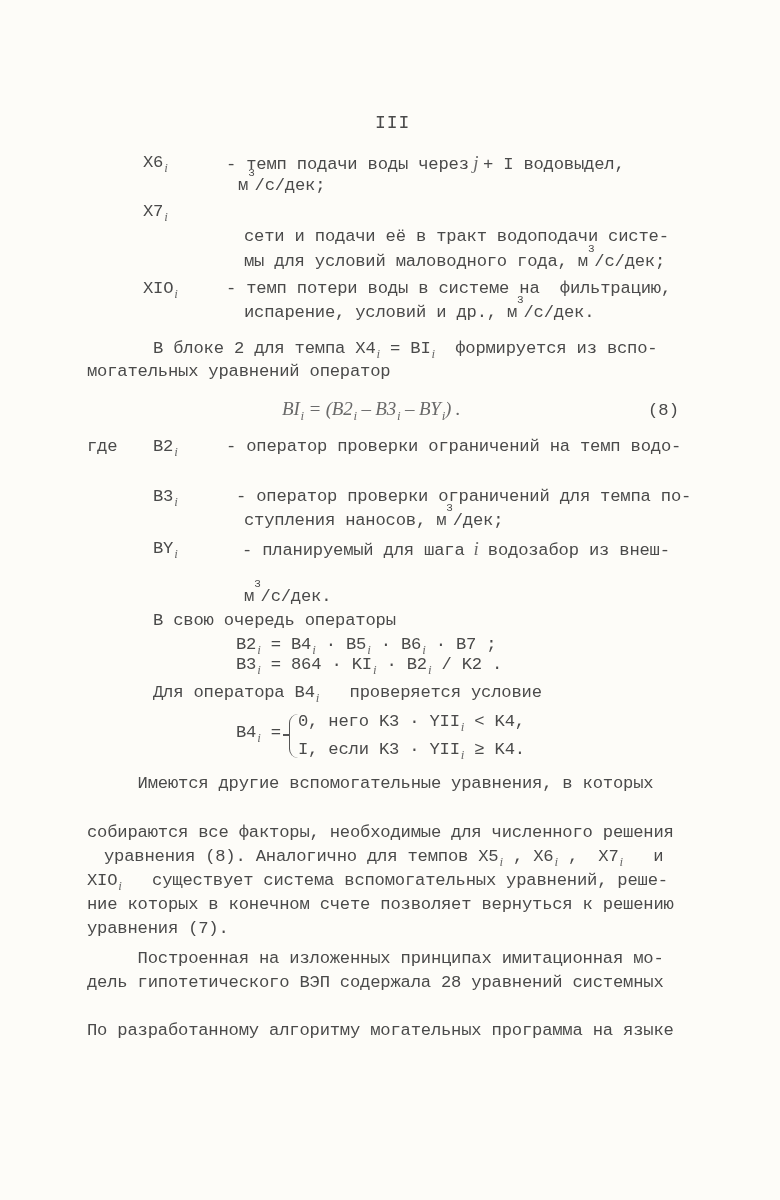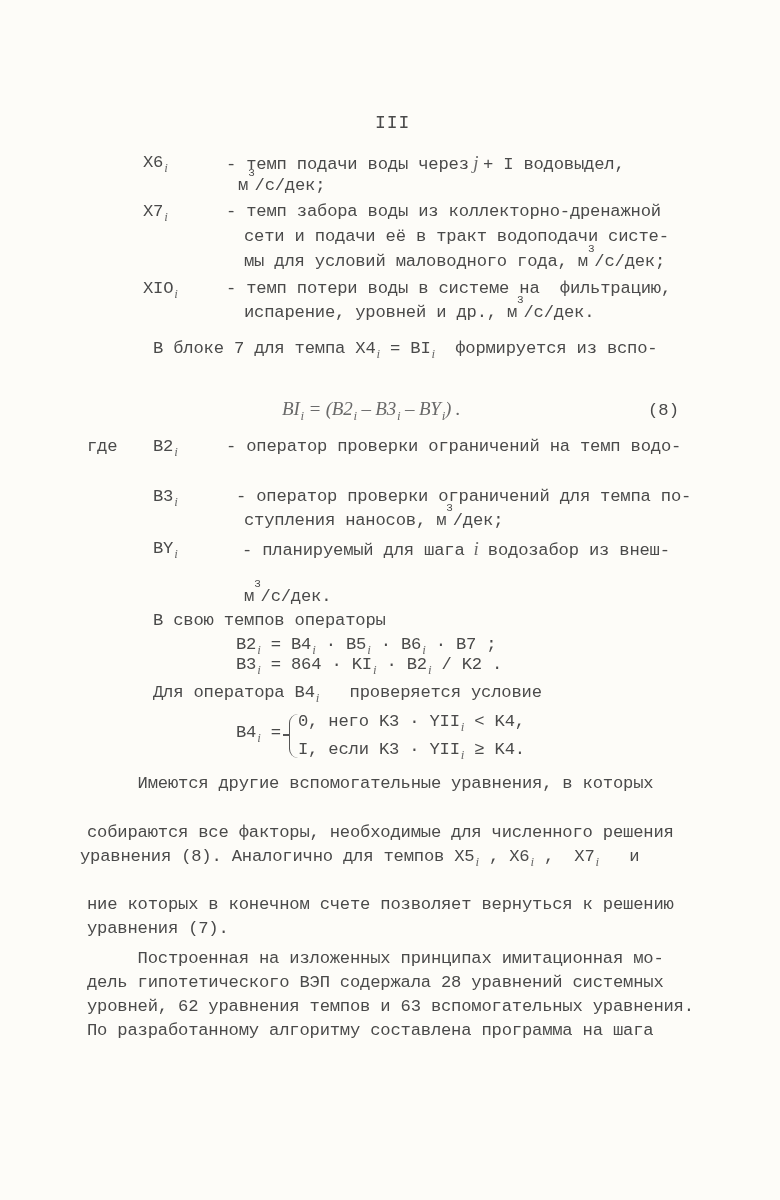--- a/index.html
+++ b/index.html
@@ -38,62 +38,62 @@
 
 <div class="page">
 
   <div class="page-num">III</div>
 
   <div class="ln" style="left:143px;top:152px"><span>X6</span><span class="sub">i</span></div>
   <div class="ln" style="left:226px;top:152px"><span>- темп подачи воды через</span><span class="hand"> j </span><span>+ I водовыдел,</span></div>
   <div class="ln" style="left:238px;top:175px"><span>м</span><sup>3</sup><span>/с/дек;</span></div>
 
   <div class="ln" style="left:143px;top:201px"><span>X7</span><span class="sub">i</span></div>
-  <div class="ln" style="left:226px;top:201px">- темп забора воды из коллекторно-дренажной</div>
   <div class="ln" style="left:244px;top:226px">сети и подачи её в тракт водоподачи систе-</div>
   <div class="ln" style="left:244px;top:251px"><span>мы для условий маловодного года, м</span><sup>3</sup><span>/с/дек;</span></div>
 
   <div class="ln" style="left:143px;top:278px"><span>XIO</span><span class="sub">i</span></div>
   <div class="ln" style="left:226px;top:278px">- темп потери воды в системе на  фильтрацию,</div>
-  <div class="ln" style="left:244px;top:302px"><span>испарение, уровней и др., м</span><sup>3</sup><span>/с/дек.</span></div>
+  <div class="ln" style="left:244px;top:302px"><span>испарение, условий и др., м</span><sup>3</sup><span>/с/дек.</span></div>
 
-  <div class="ln" style="left:153px;top:338px"><span>В блоке 7 для темпа X4</span><span class="sub">i</span><span> = BI</span><span class="sub">i</span><span>  формируется из вспо-</span></div>
+  <div class="ln" style="left:153px;top:338px"><span>В блоке 2 для темпа X4</span><span class="sub">i</span><span> = BI</span><span class="sub">i</span><span>  формируется из вспо-</span></div>
+  <div class="ln" style="left:87px;top:361px">могательных уравнений оператор</div>
 
   <div class="ln hand" style="left:282px;top:398px"><span>BI</span><span class="sub">i</span><span> = (B2</span><span class="sub">i</span><span> – B3</span><span class="sub">i</span><span> – BY</span><span class="sub">i</span><span>) .</span></div>
   <div class="eqnum">(8)</div>
 
   <div class="ln" style="left:87px;top:436px">где</div>
 
   <div class="ln" style="left:153px;top:436px"><span>B2</span><span class="sub">i</span></div>
   <div class="ln" style="left:226px;top:436px">- оператор проверки ограничений на темп водо-</div>
 
   <div class="ln" style="left:153px;top:486px"><span>B3</span><span class="sub">i</span></div>
   <div class="ln" style="left:236px;top:486px">- оператор проверки ограничений для темпа по-</div>
   <div class="ln" style="left:244px;top:510px"><span>ступления наносов, м</span><sup>3</sup><span>/дек;</span></div>
 
   <div class="ln" style="left:153px;top:538px"><span>BY</span><span class="sub">i</span></div>
   <div class="ln" style="left:242px;top:538px"><span>- планируемый для шага</span><span class="hand">  i  </span><span>водозабор из внеш-</span></div>
   <div class="ln" style="left:244px;top:586px"><span>м</span><sup>3</sup><span>/с/дек.</span></div>
 
-  <div class="ln" style="left:153px;top:610px">В свою темпов операторы</div>
+  <div class="ln" style="left:153px;top:610px">В свою очередь операторы</div>
 
   <div class="ln" style="left:236px;top:634px"><span>B2</span><span class="sub">i</span><span> = B4</span><span class="sub">i</span><span> · B5</span><span class="sub">i</span><span> · B6</span><span class="sub">i</span><span> · B7 ;</span></div>
   <div class="ln" style="left:236px;top:654px"><span>B3</span><span class="sub">i</span><span> = 864 · KI</span><span class="sub">i</span><span> · B2</span><span class="sub">i</span><span> / K2 .</span></div>
 
   <div class="ln" style="left:153px;top:682px"><span>Для оператора B4</span><span class="sub">i</span><span>   проверяется условие</span></div>
 
   <div class="ln" style="left:236px;top:722px"><span>B4</span><span class="sub">i</span><span> =</span></div>
   <div class="brace"></div>
   <div class="ln" style="left:298px;top:711px"><span>0, него K3 · YII</span><span class="sub">i</span><span> &lt; K4,</span></div>
   <div class="ln" style="left:298px;top:739px"><span>I, если K3 · YII</span><span class="sub">i</span><span> ≥ K4.</span></div>
 
   <div class="ln" style="left:87px;top:773px">     Имеются другие вспомогательные уравнения, в которых</div>
   <div class="ln" style="left:87px;top:822px">собираются все факторы, необходимые для численного решения</div>
-  <div class="ln" style="left:80px;top:846px"><span>уравнения (8). Аналогично для темпов X5</span><span class="sub">i</span><span> , X6</span><span class="sub">i</span><span> ,  X7</span><span class="sub">i</span><span>   и</span></div>
+  <div class="ln" style="left:104px;top:846px"><span>уравнения (8). Аналогично для темпов X5</span><span class="sub">i</span><span> , X6</span><span class="sub">i</span><span> ,  X7</span><span class="sub">i</span><span>   и</span></div>
+  <div class="ln" style="left:87px;top:870px"><span>XIO</span><span class="sub">i</span><span>   существует система вспомогательных уравнений, реше-</span></div>
   <div class="ln" style="left:87px;top:894px">ние которых в конечном счете позволяет вернуться к решению</div>
   <div class="ln" style="left:87px;top:918px">уравнения (7).</div>
 
   <div class="ln" style="left:87px;top:948px">     Построенная на изложенных принципах имитационная мо-</div>
   <div class="ln" style="left:87px;top:972px">дель гипотетического ВЭП содержала 28 уравнений системных</div>
-  <div class="ln" style="left:87px;top:996px">уровней, 62 уравнения темпов и 63 вспомогательных уравнения.</div>
-  <div class="ln" style="left:87px;top:1020px">По разработанному алгоритму составлена программа на шага</div>
+  <div class="ln" style="left:87px;top:1020px">По разработанному алгоритму могательных программа на языке</div>
 
 </div>
 
 </body></html>

